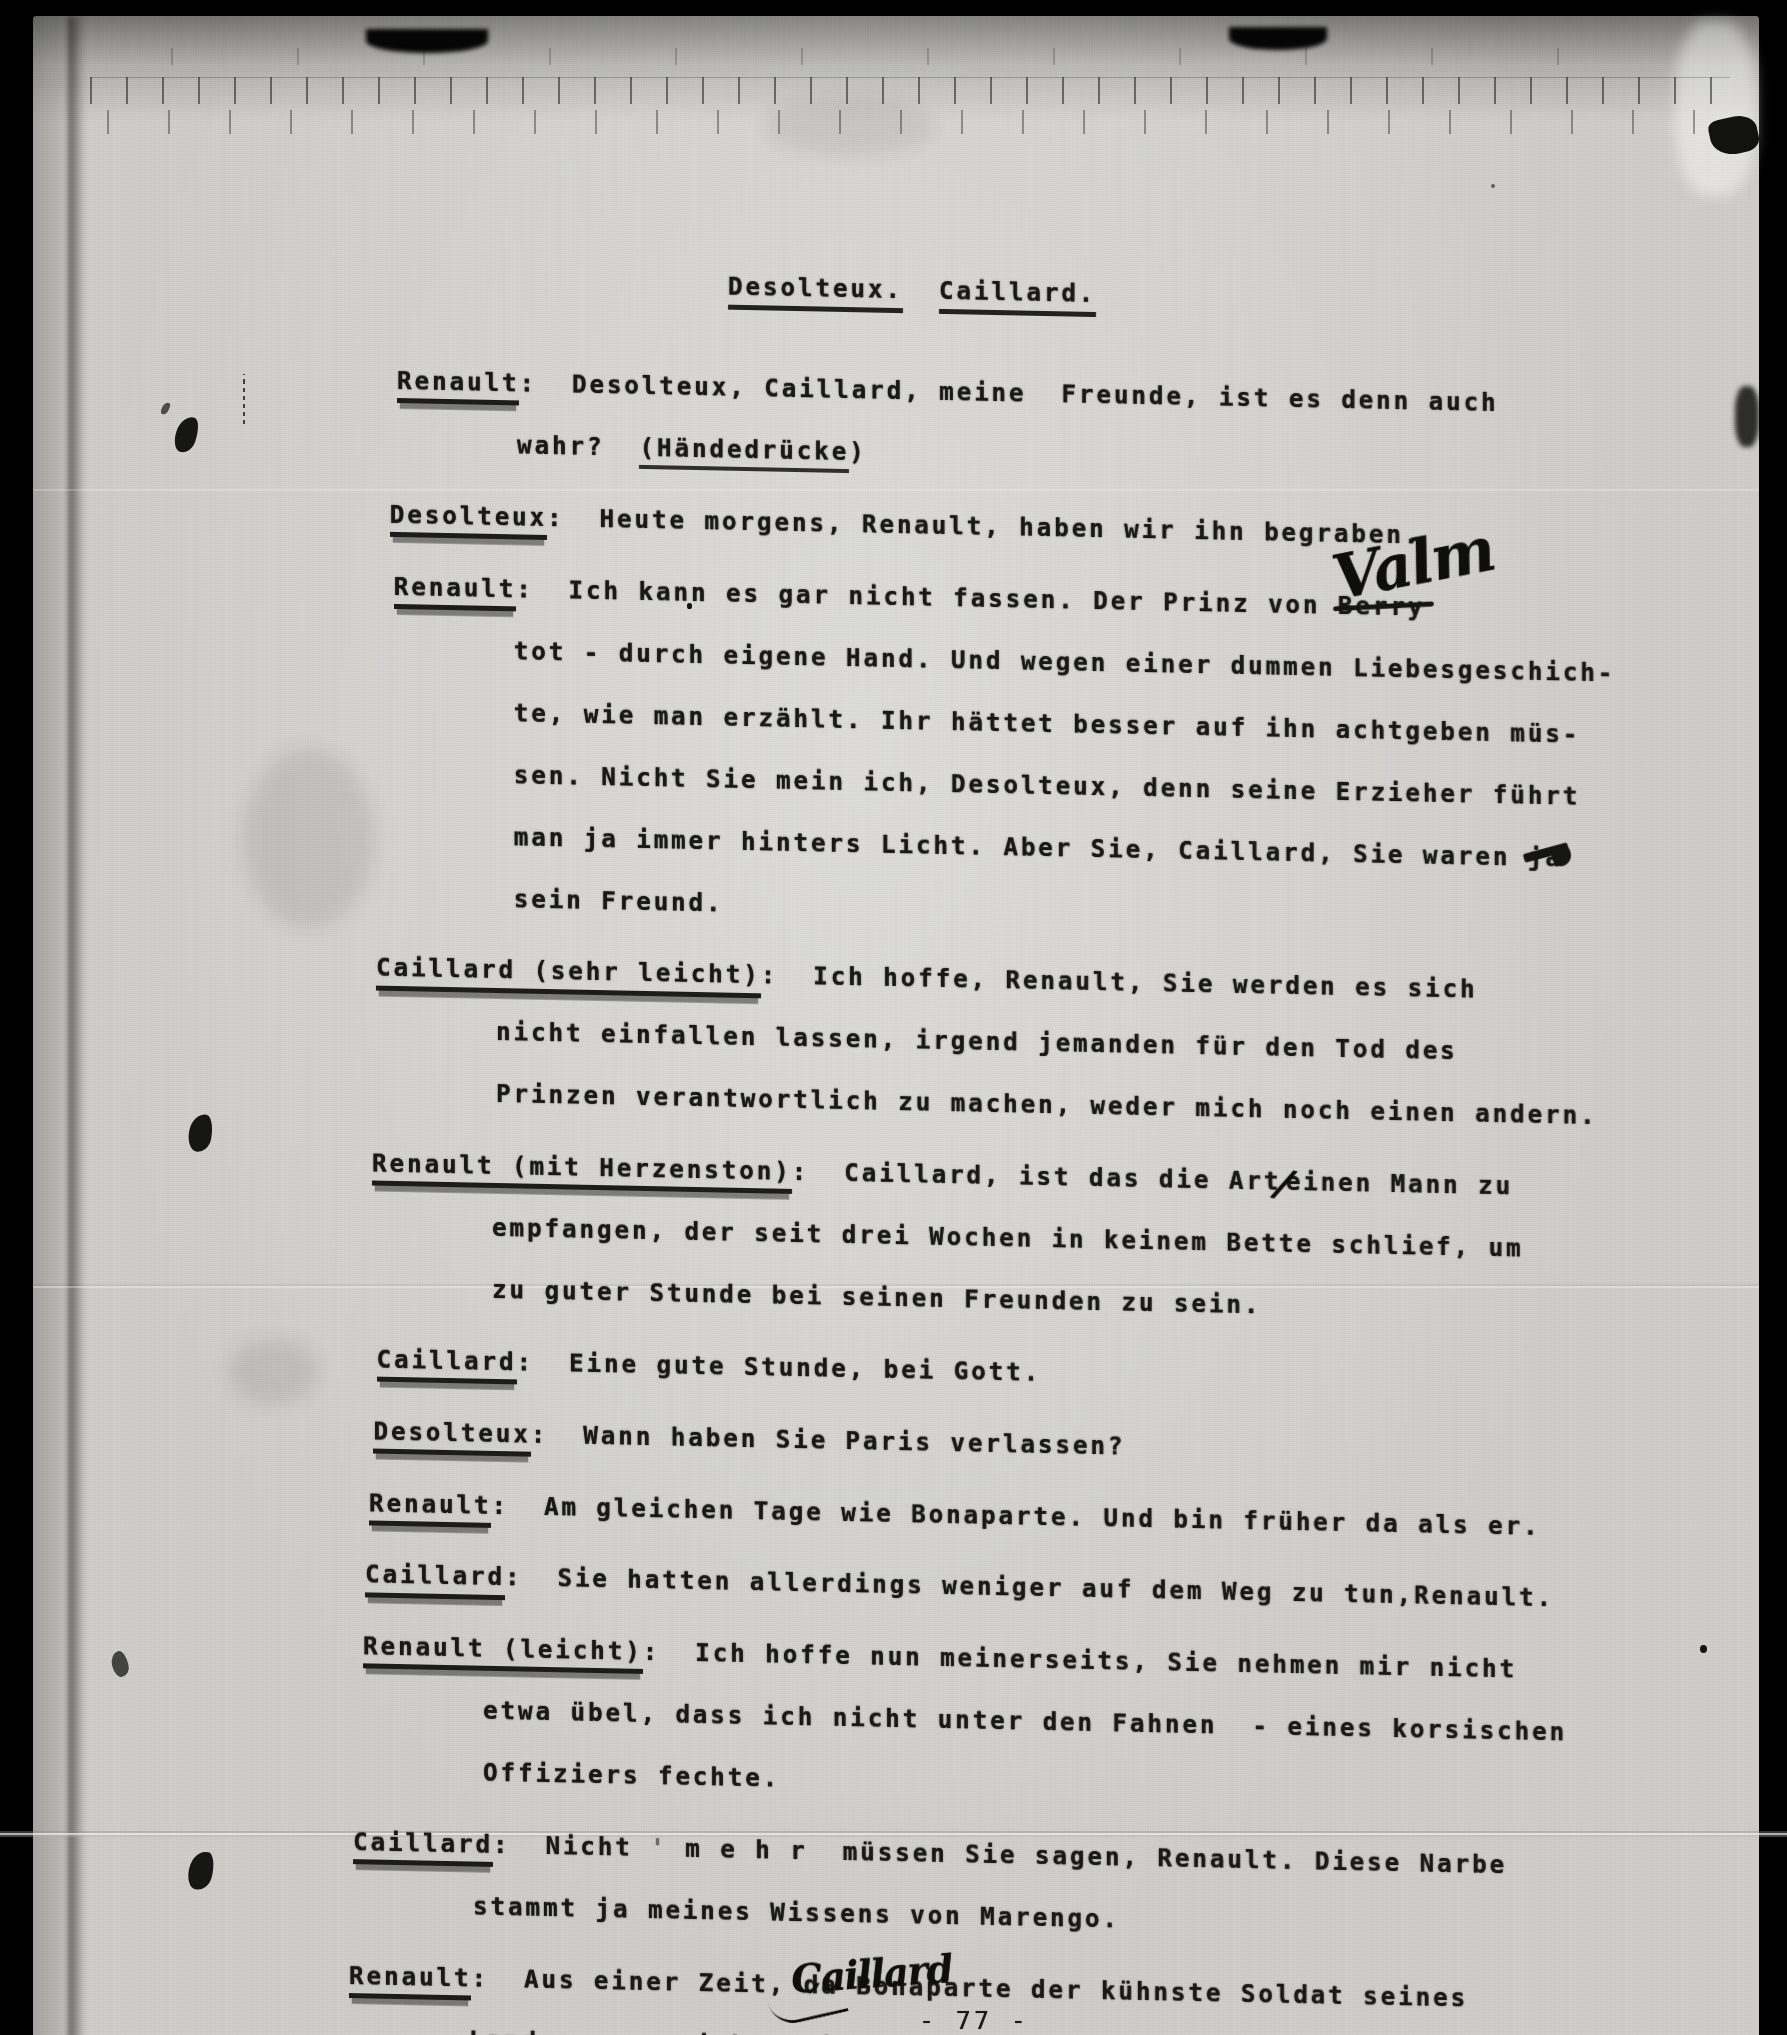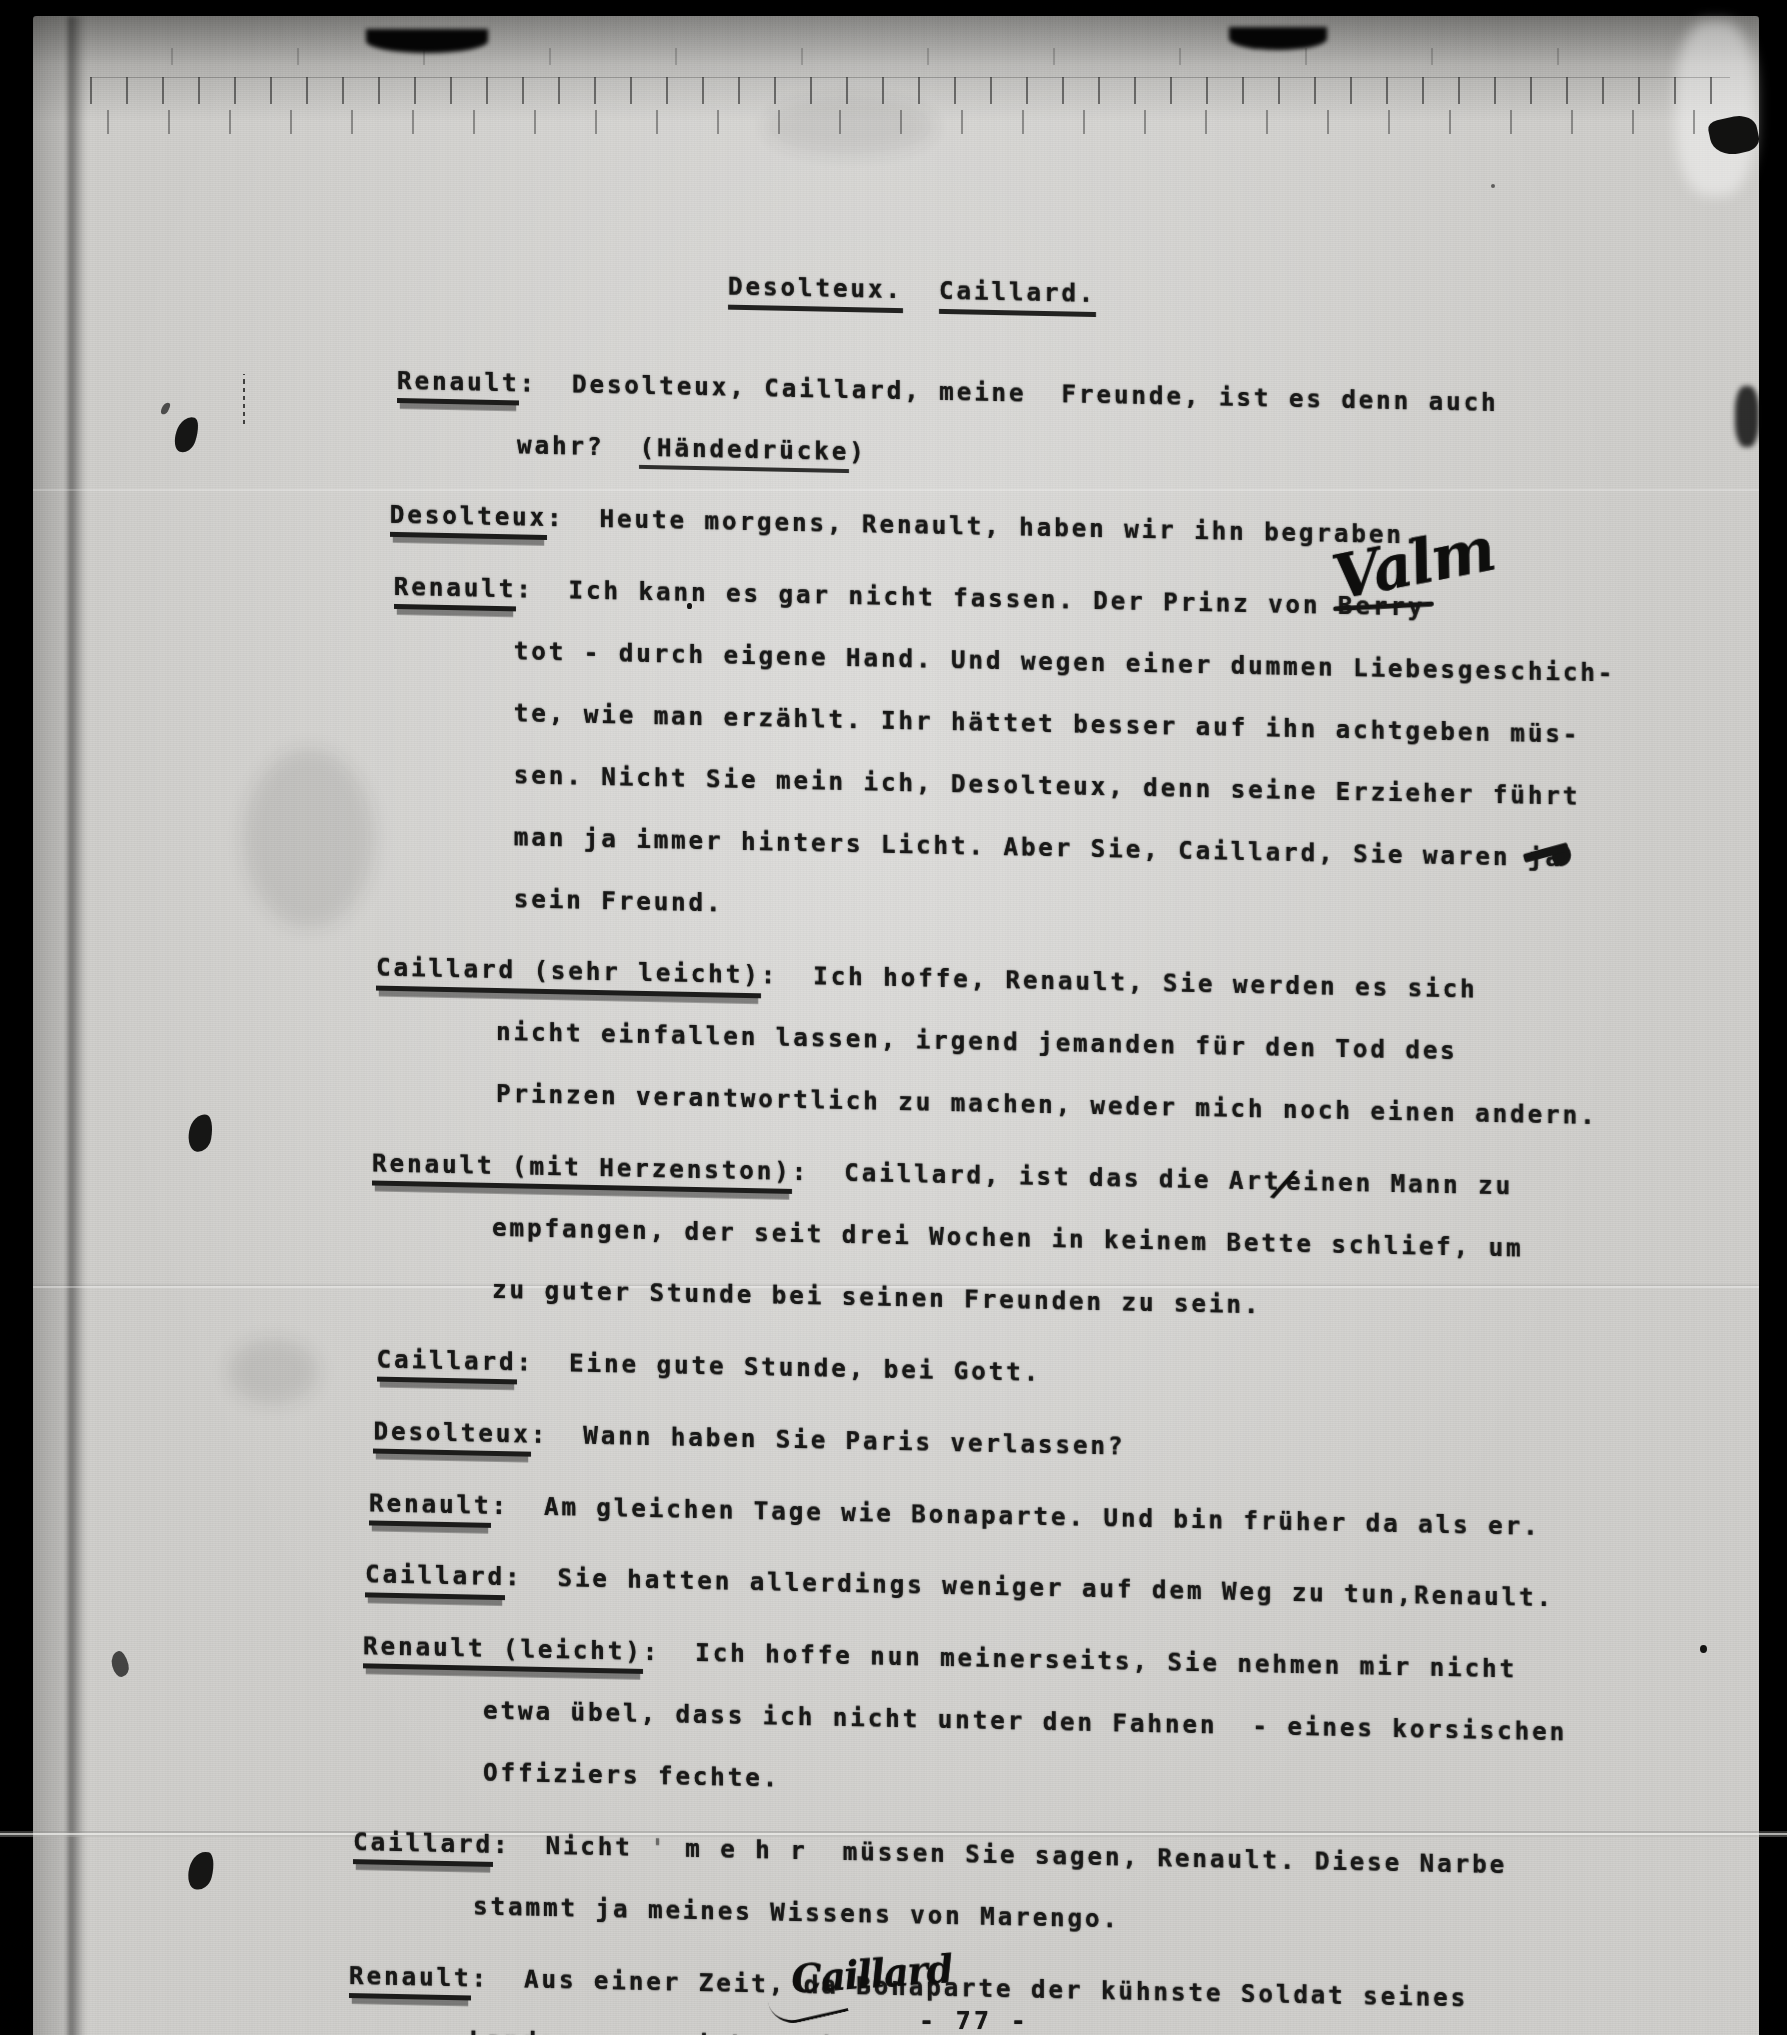--- a/index.html
+++ b/index.html
@@ -105,21 +105,21 @@
     font-weight:700;color:#0e0e0d;letter-spacing:-1.6px;text-shadow:0 0 0.8px rgba(10,10,10,.7);}
   .hand-anchor{position:relative;display:inline-block;}
   .hand-valm{position:absolute;left:-5.7px;top:-44px;font-size:61px;transform:rotate(-12deg);}
   .hand-caillard{position:absolute;left:-12.2px;top:-52px;font-size:39px;transform:rotate(-5deg);white-space:pre;}
   .hand-caillard::after{content:"";position:absolute;left:-24.4px;bottom:-10.6px;width:77px;height:23px;
     border-bottom:3.7px solid #0e0e0d;border-radius:0 0 0 45px;transform:rotate(-9deg);}
   .hand-slash{display:inline-block;font-size:39px;transform:rotate(14deg);
     vertical-align:-6.5px;margin:0 -4.1px;}
   .apostrophe{opacity:.55;}
   .pagenum{position:absolute;left:919px;top:2006px;color:#181817;font-size:25px;
-    font-weight:700;letter-spacing:3.3px;filter:blur(0.2px);white-space:pre;
+    font-weight:400;letter-spacing:3.3px;filter:blur(0.2px);white-space:pre;
     text-shadow:0 0 0.8px rgba(22,22,20,.85);z-index:5;}
 </style>
 </head>
 <body>
 
 <div class="paper">
   <div class="paper-grain"></div>
 </div>
 
 <div class="left-shadow"></div>

